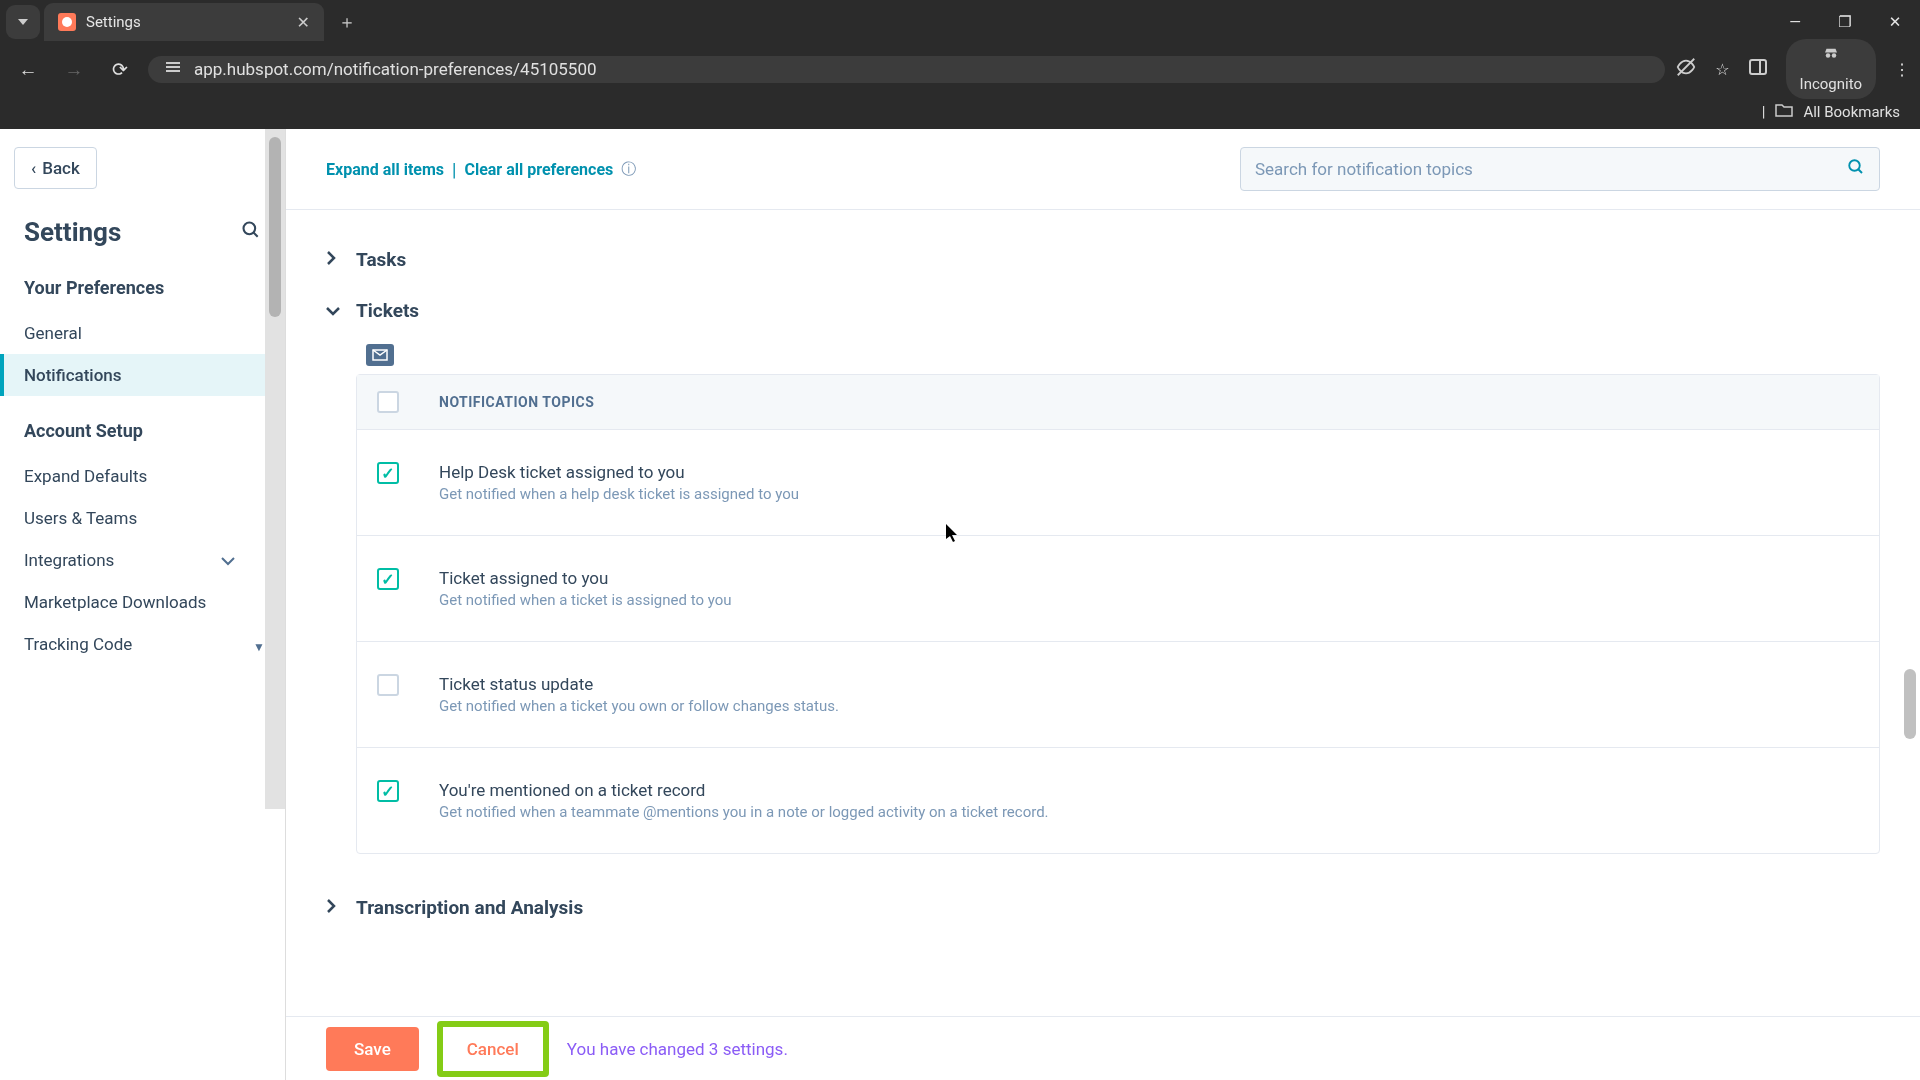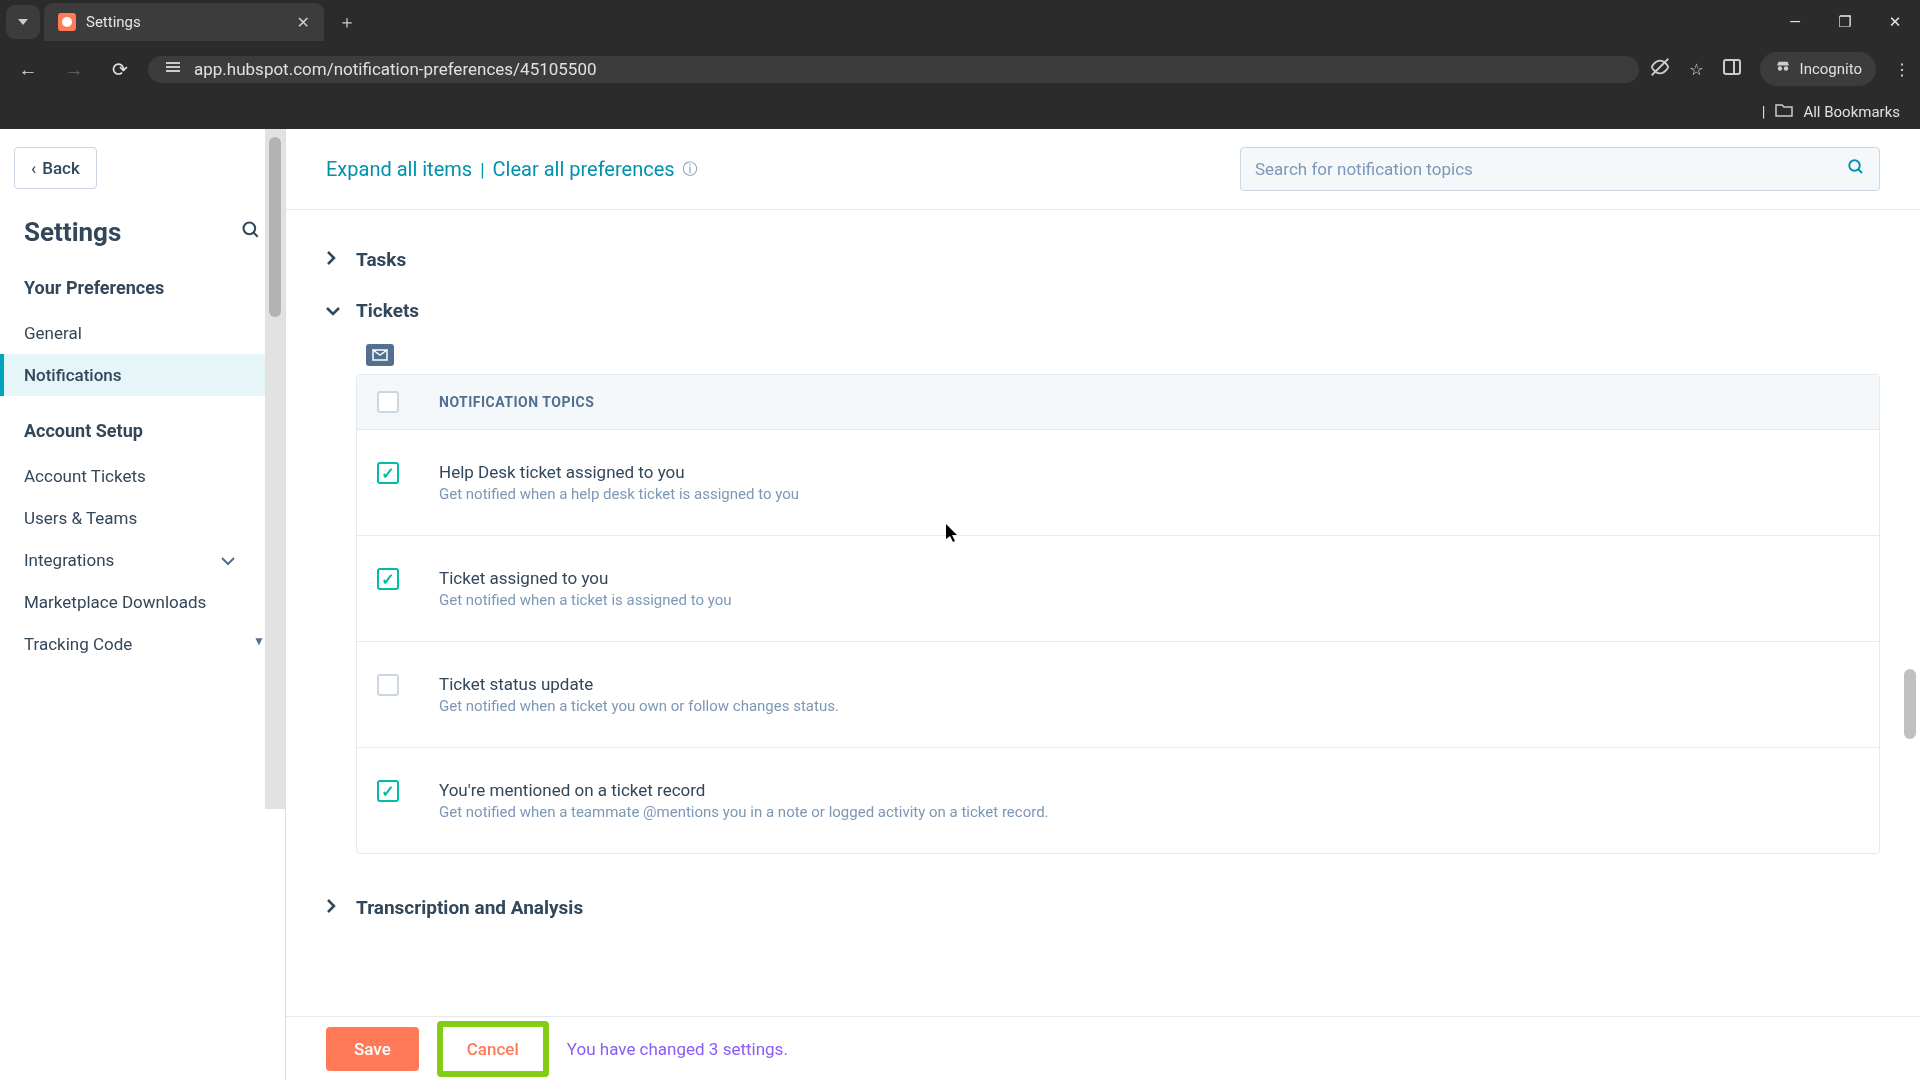--- a/index.html
+++ b/index.html
@@ -15,42 +15,42 @@
   .tab-close { color:#ccc; font-size:16px; }
   .tab-new { color:#ccc; font-size:18px; padding:0 10px; }
   .window-ctrls { position:absolute; right:0; top:0; display:flex; height:44px; }
   .window-ctrl { width:50px; display:flex; align-items:center; justify-content:center; color:#e6e6e6; font-size:15px; }
 
   .addr-bar { display:flex; align-items:center; height:50px; padding:0 10px; gap:10px; }
   .nav-btn { width:36px; height:36px; display:flex; align-items:center; justify-content:center; color:#e0e0e0; font-size:19px; }
   .nav-btn.disabled { color:#666; }
   .url-box { flex:1; background:#3c3c3c; border-radius:20px; height:27px; display:flex; align-items:center; padding:0 16px; gap:12px; color:#e0e0e0; font-size:17px; }
   .addr-right { display:flex; align-items:center; gap:18px; color:#e0e0e0; }
-  .incognito { display:flex; align-items:center; gap:8px; background:#3c3c3c; border-radius:20px; padding:6px 14px; font-size:15px; }
+  .incognito { display:flex; align-items:center; gap:8px; background:#3c3c3c; border-radius:20px; padding:6px 14px; font-size:15px;flex-direction:column; }
   .bookmarks-row { display:flex; justify-content:flex-end; align-items:center; height:35px; padding:0 20px; gap:10px; color:#e0e0e0; font-size:15px; }
 
   
   .app { display:flex; height:calc(1080px - 129px); position:relative; }
 
   .sidebar { width:286px; border-right:1px solid #ddd; padding:18px 0 0 0; overflow-y:auto; position:relative; }
   .back-btn { display:inline-flex; align-items:center; gap:6px; border:1px solid #cbd6e2; border-radius:4px; padding:10px 16px; margin-left:14px; font-size:17px; color:#33475b; font-weight:500; }
   .settings-head { display:flex; align-items:center; justify-content:space-between; padding:28px 24px 20px 24px; }
   .settings-title { font-size:26px; font-weight:700; color:#33475b; }
   .search-settings { color:#33475b; font-size:20px; }
   .section-label { font-size:18px; font-weight:700; color:#33475b; padding:10px 24px 14px 24px; }
   .nav-item { font-size:17px; color:#33475b; padding:11px 24px; }
   .nav-item.active { background:#e5f5f8; border-left:4px solid #00a4bd; color:#33475b; padding-left:20px; font-weight:500; }
-  .nav-item.expandable { display:flex; align-items:flex-start; justify-content:space-between; padding-right:50px;}
+  .nav-item.expandable { display:flex; align-items:flex-end; justify-content:space-between; padding-right:50px;}
   .sidebar-scrollbar-dark { position:absolute; top:0; right:0; width:20px; height:680px; background:#e2e2e2;}
   .sidebar-thumb { position:absolute; top:8px; right:4px; width:12px; height:180px; background:#b3b3b3; border-radius:6px;}
 
   .main { flex:1; position:relative; overflow-y:auto; }
   .top-row { display:flex; align-items:center; justify-content:space-between; padding:18px 40px 18px 40px; border-bottom:1px solid #e5e9f0; }
   .link-actions { display:flex; align-items:center; gap:8px; }
-  .link-action { color:#0091ae; font-size:20px; font-weight:400; }
+  .link-action { color:#0091ae; font-size:16px; font-weight:700; }
   .link-sep { color:#0091ae; font-size:18px; }
   .info-icon { color:#7c98b6; font-size:15px; }
   .search-box { display:flex; align-items:center; border:1px solid #cbd6e2; border-radius:4px; width:640px; height:44px; padding:0 14px; background:#f5f8fa; }
   .search-box input { flex:1; border:none; background:transparent; font-size:17px; color:#33475b; outline:none; }
   .search-box input::placeholder { color:#7c98b6; }
   .search-glass { color:#0091ae; font-size:18px; }
 
   .content { padding:24px 40px 120px 40px; }
   .section-row { display:flex; align-items:center; gap:14px; padding:14px 0; cursor:pointer;}
   .chevron { color:#33475b; font-size:16px; width:16px; }
@@ -173,21 +173,21 @@
             <circle cx="10" cy="10" r="7"></circle>
             <line x1="20" y1="20" x2="15" y2="15"></line>
           </svg>
       </span>
     </div>
     <div class="section-label">Your Preferences</div>
     <div class="nav-item">General</div>
     <div class="nav-item active">Notifications</div>
     <div style="height:14px"></div>
     <div class="section-label">Account Setup</div>
-    <div class="nav-item">Account Tickets</div>
+    <div class="nav-item">Expand Defaults</div>
     <div class="nav-item">Users &amp; Teams</div>
     <div class="nav-item expandable">
       <span>Integrations</span>
       <span>
         <svg width="14" height="9" viewBox="0 0 14 9">
             <path d="M1 1l6 6 6-6" fill="none" stroke="#516f90" stroke-width="2"></path>
           </svg>
       </span>
     </div>
     <div class="nav-item">Marketplace Downloads</div>

